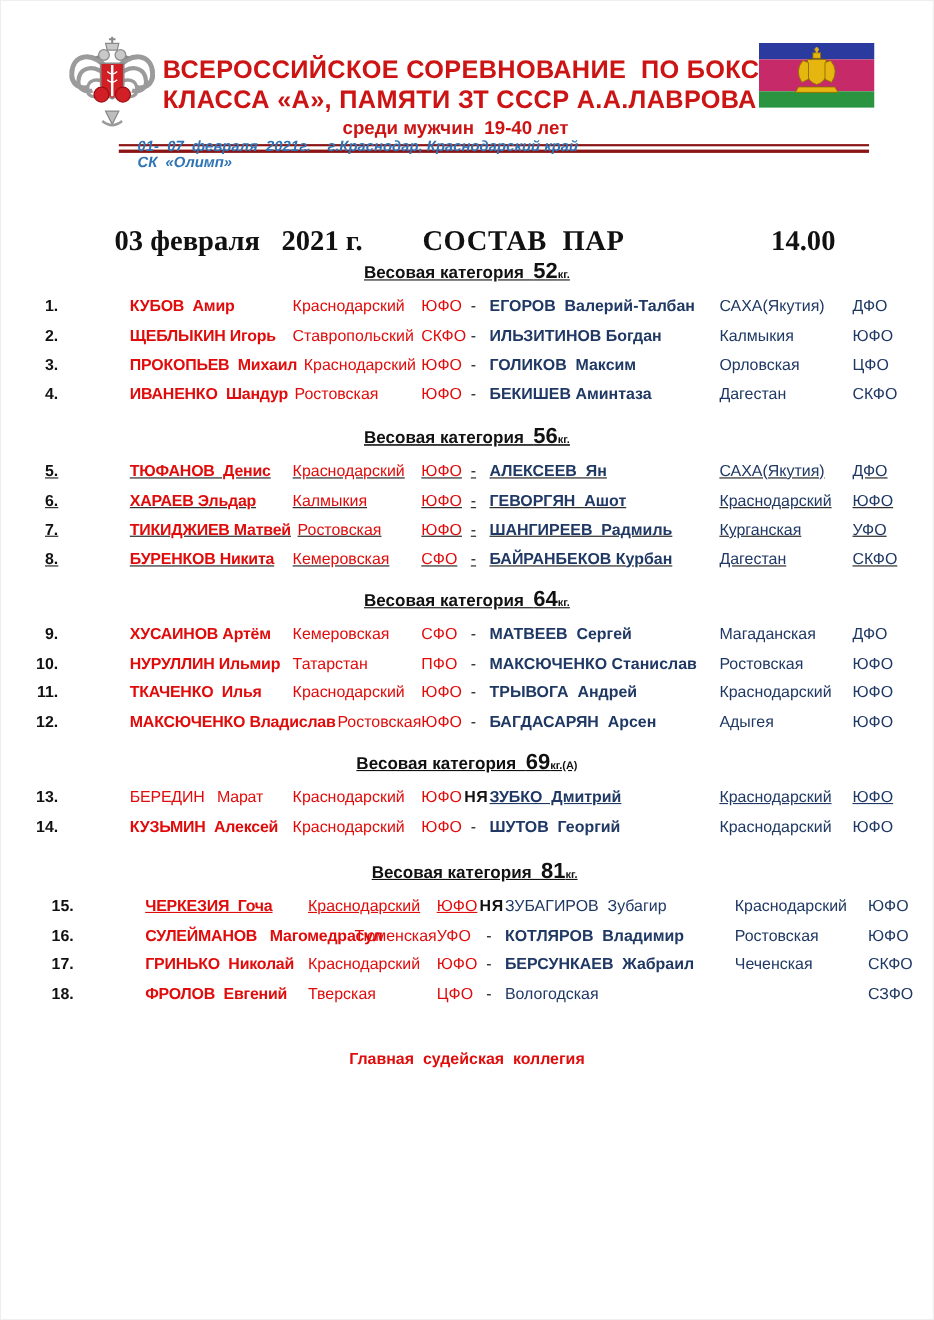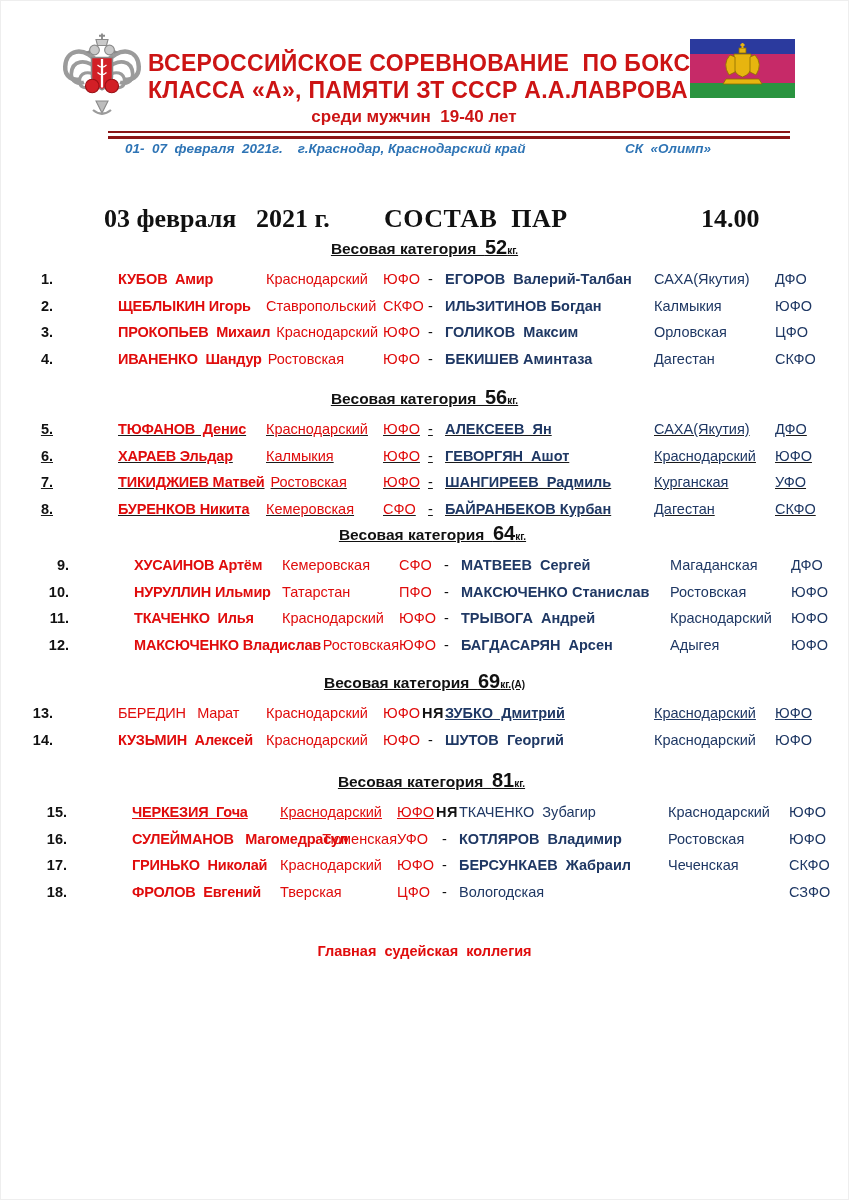--- a/index.html
+++ b/index.html
@@ -14,30 +14,30 @@
   }
   
   .hdr{position:relative;height:166px;}
   .emblem{position:absolute;left:60px;top:31px;}
   .flag{position:absolute;left:690px;top:39px;}
   .titles{position:absolute;left:148px;top:50px;width:532px;text-align:center;color:var(--title-red);}
   .t1,.t2{font-size:23px;font-weight:700;letter-spacing:.3px;white-space:pre;line-height:27px;}
   .sub{font-size:17px;font-weight:700;margin-top:3px;white-space:pre;}
   .rule{position:absolute;left:108px;top:131px;width:682px;height:3px;
         border-top:2px solid var(--rule);border-bottom:3px solid var(--rule);}
-  .info{position:absolute;left:125px;top:141px;width:586px;display:flex;justify-content:space-between;
-        font-style:italic;font-weight:700;font-size:13.5px;color:var(--dateblue);white-space:pre;}
+  .info{position:absolute;left:125px;top:125px;width:586px;display:flex;justify-content:space-between;
+        font-style:italic;font-weight:700;font-size:13.5px;color:var(--dateblue);white-space:pre;flex-direction:column;}
   
   .event{position:relative;height:26px;margin-top:38px;
          font-family:"Liberation Serif",serif;font-weight:700;font-size:26px;color:#111;}
   .event span{position:absolute;white-space:pre;}
   .ev-date{left:104px;} .ev-title{left:384px;letter-spacing:.5px;} .ev-time{left:701px;}
   
   section{margin:0;}
-  .s0{margin-top:6px;} .s1{margin-top:14px;text-decoration:underline;} .s2{margin-top:0;padding-left:16px;} .s3{margin-top:12px;} .s4{margin-top:16px;padding-left:14px;}
+  .s0{margin-top:6px;} .s1{margin-top:14px;text-decoration:underline;} .s2{margin-top:12px;} .s3{margin-top:12px;} .s4{margin-top:16px;padding-left:14px;}
   .wc{text-align:center;font-weight:700;color:#111;text-decoration:underline;line-height:22px;margin-bottom:4px;}
   .wc span{white-space:pre;}
   .wc-label{font-size:15.5px;} .wc-weight{font-size:20px;} .wc-suffix{font-size:10px;}
   .row{display:grid;grid-template-columns:62px 321px 45px 17px 330px 74px;
        height:26.5px;align-items:center;font-size:14.5px;line-height:26.5px;}
   .row span{white-space:pre;}
   .c-num{text-align:right;padding-right:9px;font-weight:700;color:#111;}
   .c-red{display:flex;padding-left:56px;color:var(--red);}
   .c-red .name{min-width:142px;padding-right:6px;font-weight:700;letter-spacing:-0.2px;}
   .c-blue{display:flex;color:var(--navy);}
@@ -343,21 +343,21 @@
         <div class="wc"><span class="wc-label">Весовая категория  </span><span class="wc-weight">81</span><span class="wc-suffix">кг.</span></div>
         <div class="row">
           <span class="c-num">15.</span>
           <div class="c-red">
             <span class="name u">ЧЕРКЕЗИЯ  Гоча</span>
             <span class="region u">Краснодарский</span>
           </div>
           <span class="c-rdist u">ЮФО</span>
           <span class="c-sep nya">НЯ</span>
           <div class="c-blue">
-            <span class="name regular">ТКАЧЕНКО  Зубагир</span>
+            <span class="name regular">ЗУБАГИРОВ  Зубагир</span>
             <span class="region">Краснодарский</span>
           </div>
           <span class="c-bdist">ЮФО</span>
         </div>
         <div class="row">
           <span class="c-num">16.</span>
           <div class="c-red">
             <span class="name">СУЛЕЙМАНОВ   Магомедрасул</span>
             <span class="region">Тюменская</span>
           </div>

